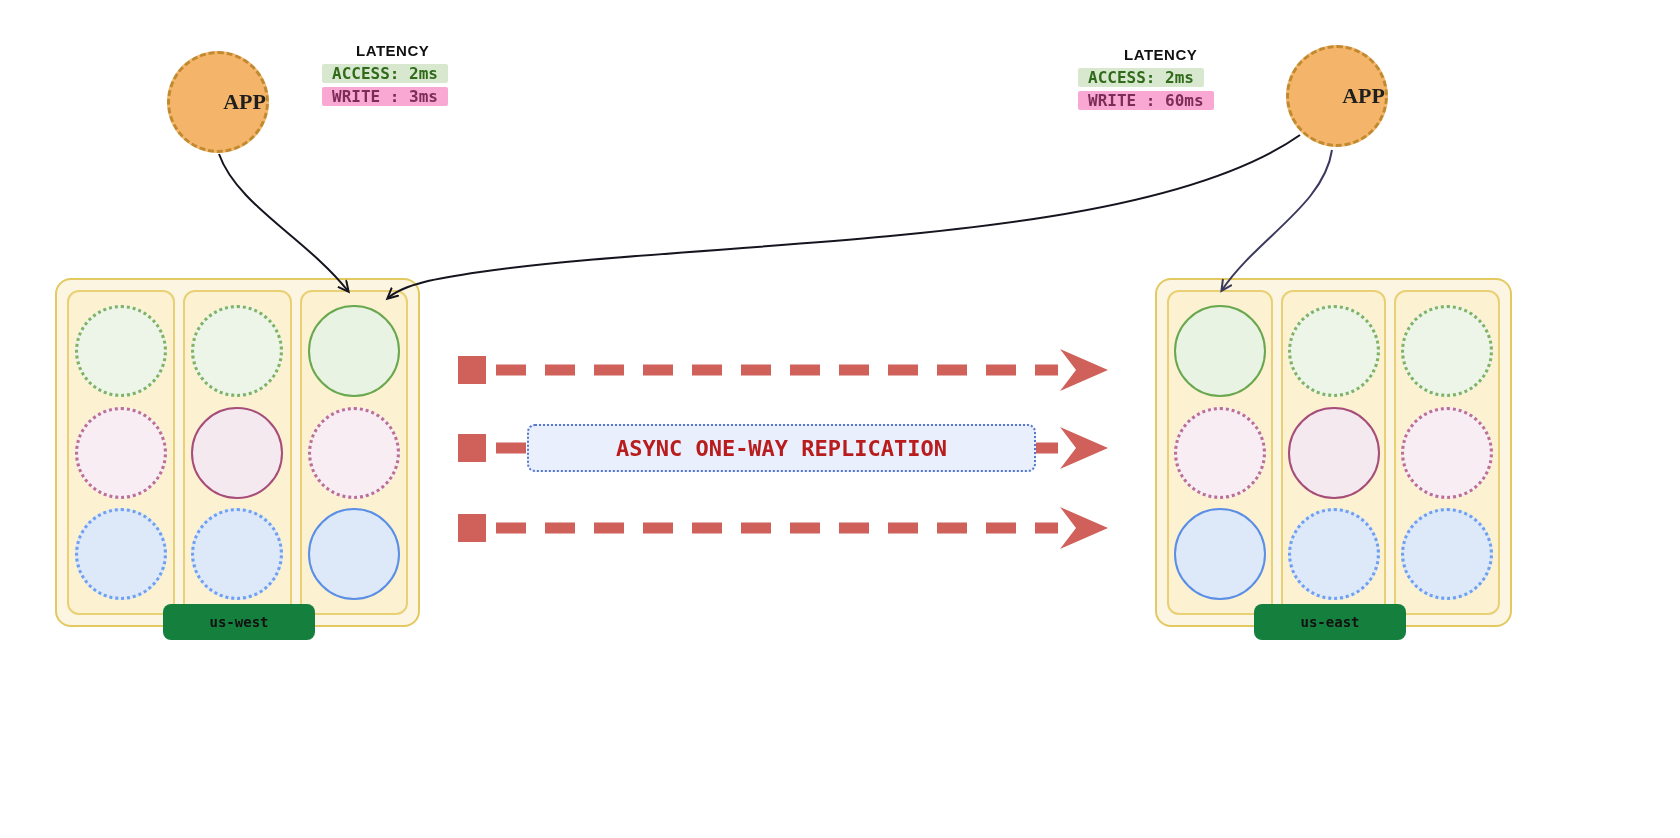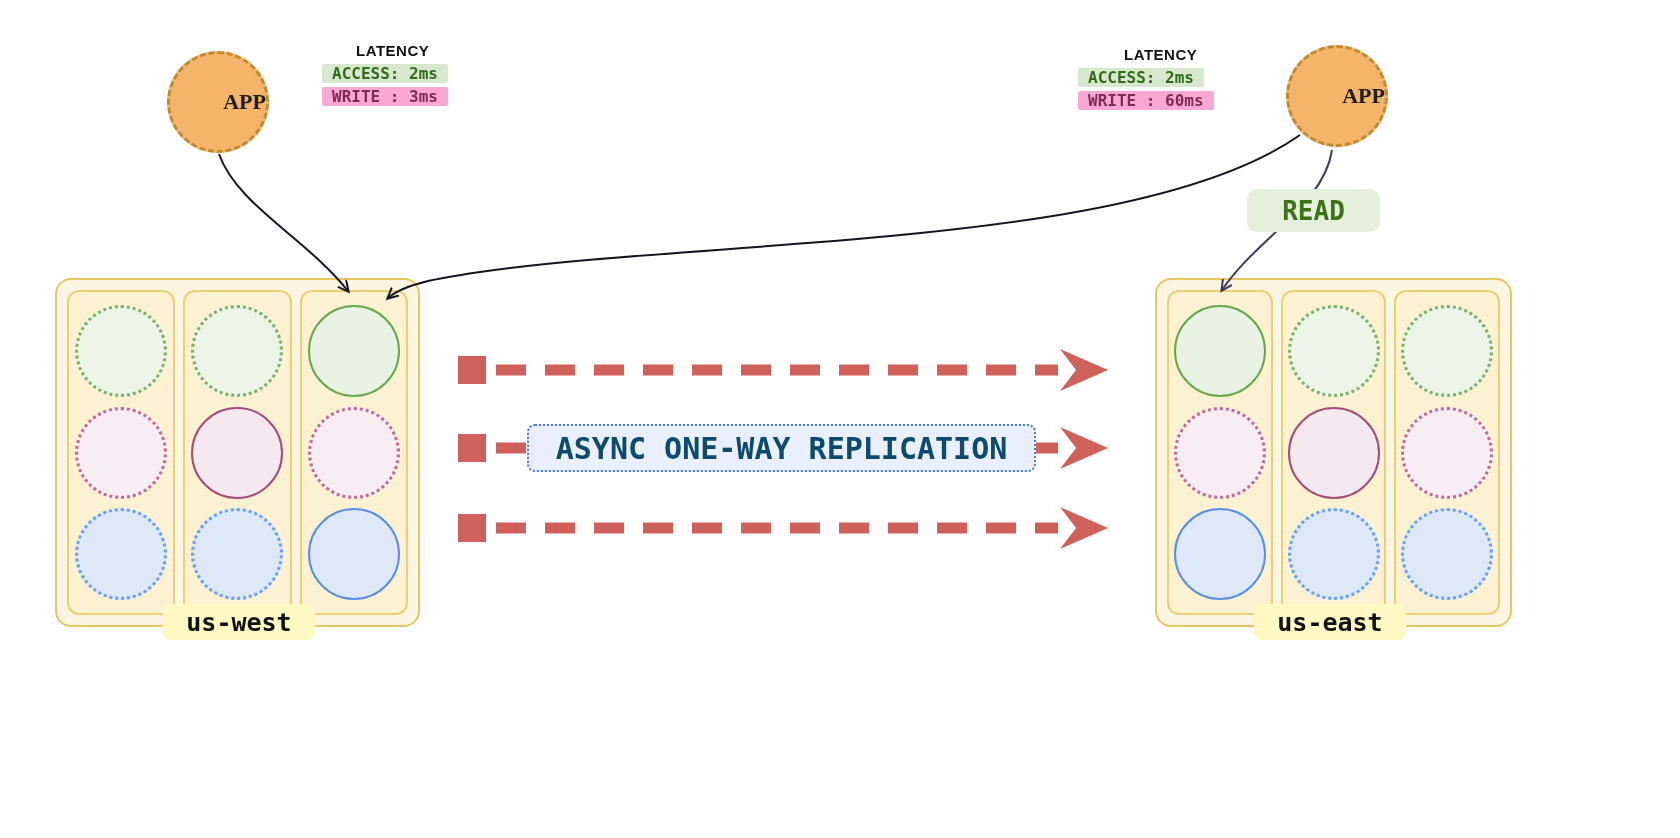--- a/index.html
+++ b/index.html
@@ -82,32 +82,32 @@
     font-weight: bold; font-size: 26px;
     display: flex; align-items: center; justify-content: center;
     border-radius: 10px;
     z-index: 6;
     white-space: pre;
   }
   .repl-label {
     position: absolute;
     background: #e9effc;
     border: 2.5px dotted #5578cc;
-    color: #0c4a6e;
-    font-weight: bold; font-size: 30px;
+    color: #b91c1c;
+    font-weight: bold; font-size: 22px;
     display: flex; align-items: center; justify-content: center;
     border-radius: 8px;
     z-index: 6;
     white-space: pre;
     text-align: right;
   }
   .region-label {
     position: absolute;
-    background: #fef9c3; color: #111;
-    font-weight: bold; font-size: 25px;
+    background: #15803d; color: #111;
+    font-weight: bold; font-size: 14px;
     display: flex; align-items: center; justify-content: center;
     border-radius: 8px;
     z-index: 6;
   }
   .role-label {
     position: absolute;
     background: #fbf3f7;
     border: 2.5px dotted #d08cab;
     color: #a85475;
     font-size: 25px;
@@ -207,21 +207,20 @@
     <div class="lat-title" style="margin-left:34px;">LATENCY</div>
     <div class="lat-row lat-access">ACCESS: 2ms</div>
     <div class="lat-row lat-write">WRITE : 3ms</div>
   </div>
   <div class="latency" style="left:1078px; top:46px;">
     <div class="lat-title" style="margin-left:46px;">LATENCY</div>
     <div class="lat-row lat-access">ACCESS: 2ms</div>
     <div class="lat-row lat-write">WRITE : 60ms</div>
   </div>
 
-  <div class="badge-green" style="left:1247px; top:189px; width:133px; height:43px;">READ</div>
 
   <div class="repl-label" style="left:527px; top:424px; width:509px; height:48px;">ASYNC ONE-WAY REPLICATION</div>
 
   <div class="region-label" style="left:163px; top:604px; width:152px; height:36px;">us-west</div>
   <div class="region-label" style="left:1254px; top:604px; width:152px; height:36px;">us-east</div>
 
 
 </div>
 
 </body></html>

